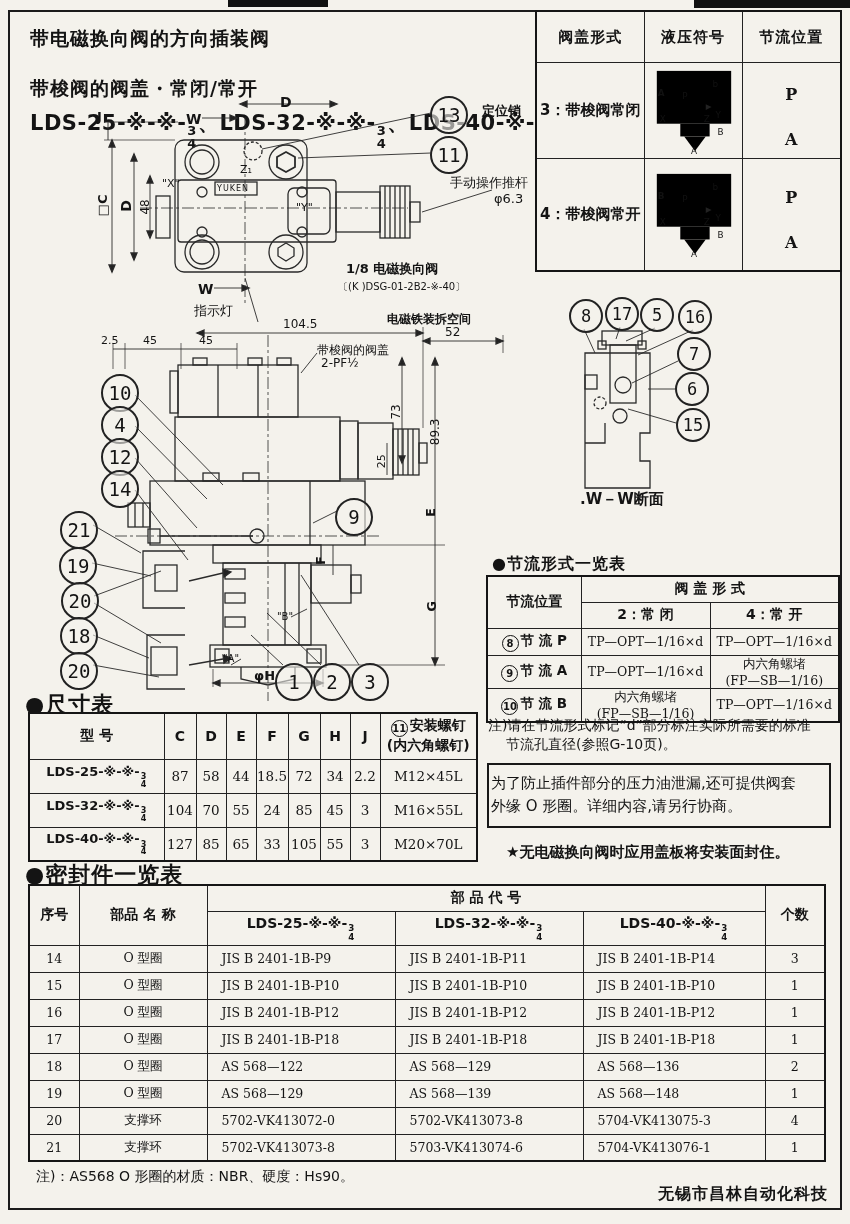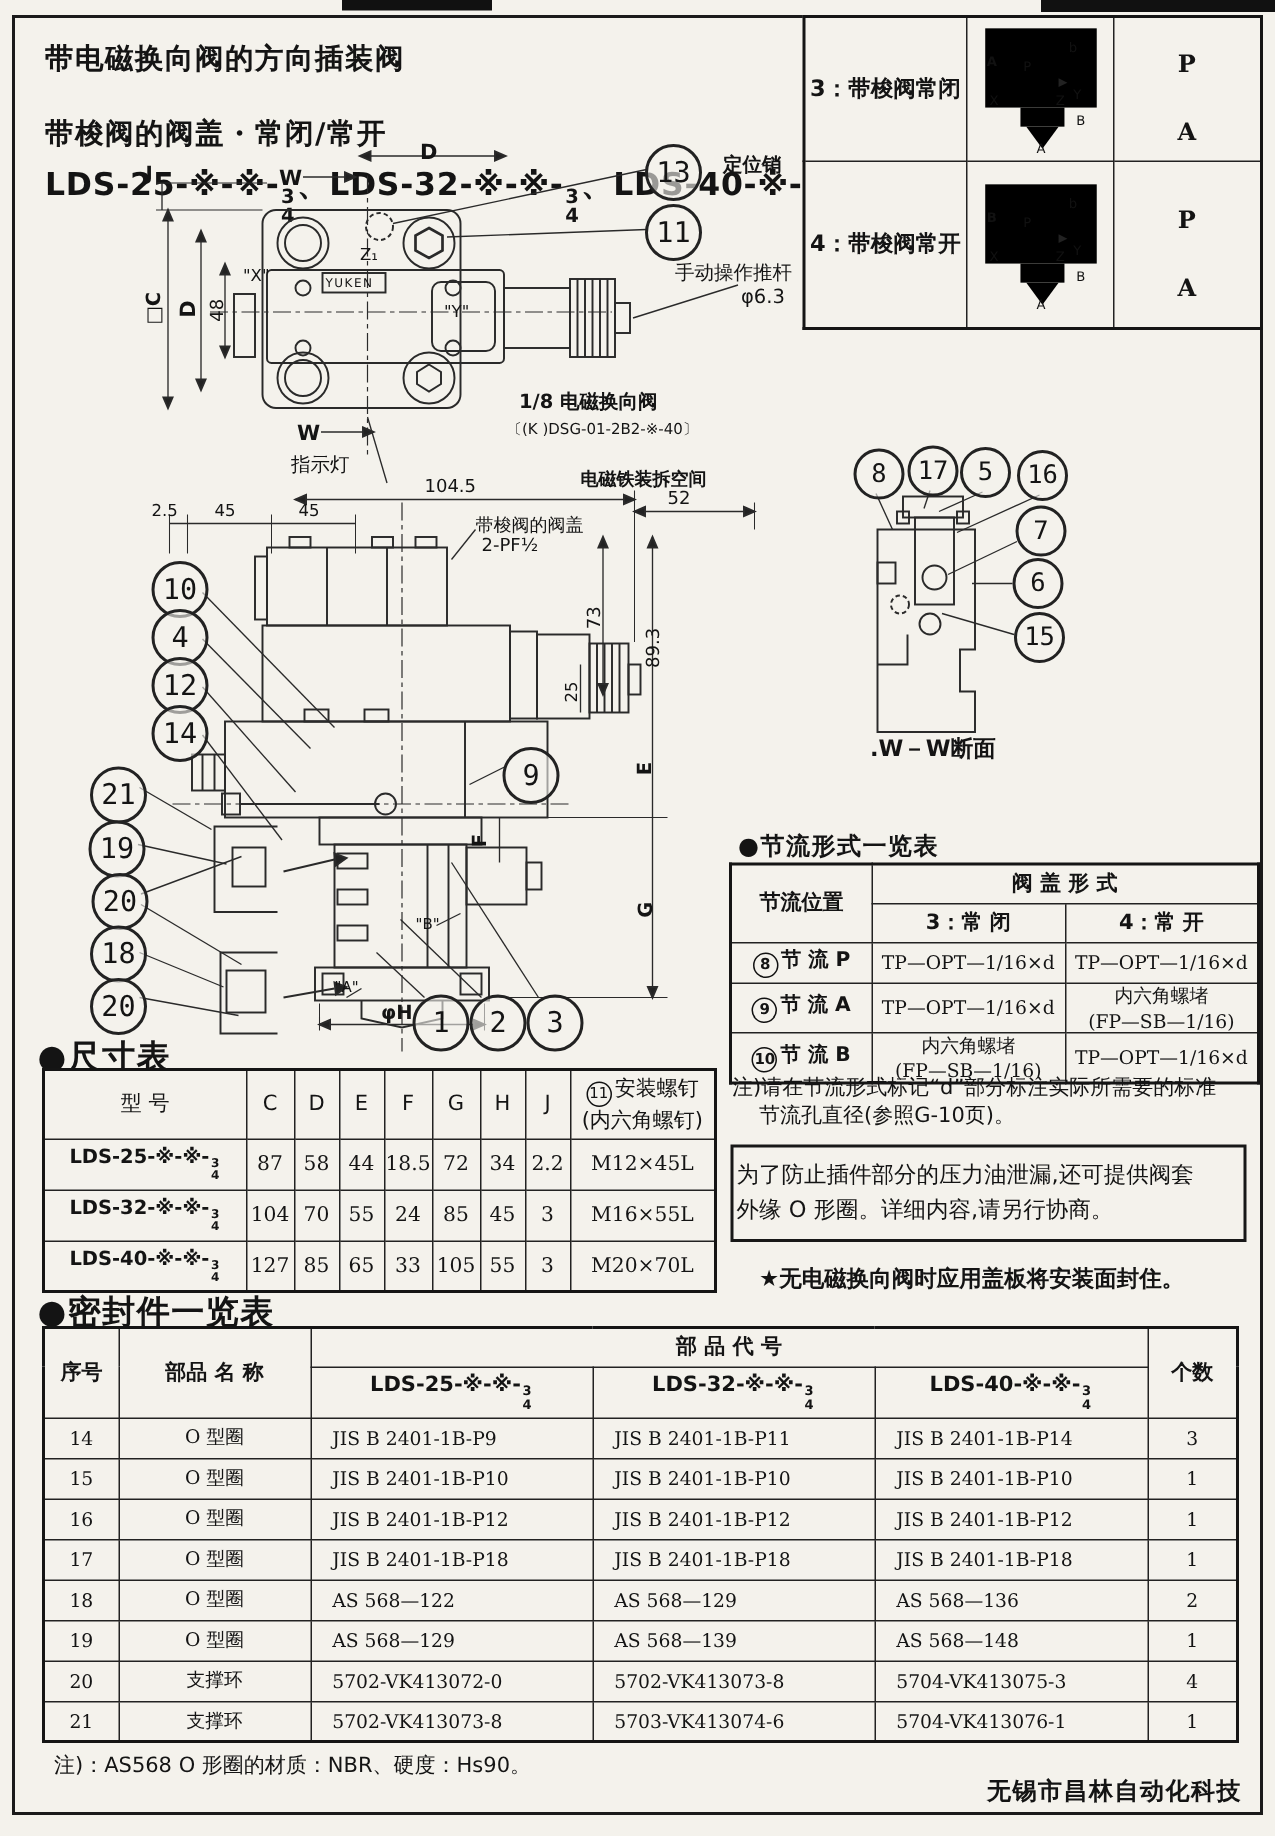--- a/index.html
+++ b/index.html
@@ -58,21 +58,21 @@
   .throttle-table .pos{font-size:13.5px;font-weight:bold;font-family:"DejaVu Sans",sans-serif;}
   .small-note{font-size:14px;line-height:1.35;}
 
   .leak-box{position:absolute;left:487px;top:763px;width:336px;border:2px solid #181818;
             padding:7px 2px;font-size:15px;line-height:1.55;}
   .star-note{position:absolute;left:506px;top:843px;font-size:15px;font-weight:bold;}
 
   
   .dim-title,.seal-title{font-size:22px;font-weight:bold;letter-spacing:1px;}
   .dim-table{position:absolute;left:28px;top:712px;width:448px;table-layout:fixed;background:#f4f2ec;}
-  .dim-table th{font-size:14px;font-weight:normal;text-align:center;}
+  .dim-table th{font-size:14px;font-weight:bold;text-align:center;}
   .dim-table td{font-size:13.5px;text-align:center;font-family:"DejaVu Serif",serif;}
   .dim-table .model{font-size:13px;text-align:center;font-family:"DejaVu Sans",sans-serif;font-weight:bold;}
 
   
   .seal-table{position:absolute;left:28px;top:884px;width:796px;table-layout:fixed;background:#f4f2ec;}
   .seal-table th{font-size:14px;font-weight:bold;}
   .seal-table td{font-size:12.5px;font-family:"DejaVu Serif",serif;}
   .seal-table td.c{text-align:center;}
   .seal-table td.l{text-align:left;padding-left:14px;}
   .seal-model{font-size:12.5px;font-weight:bold;font-family:"DejaVu Sans",sans-serif;}
@@ -105,20 +105,25 @@
     </div>
   </div>
 
   <table class="cover-table tbl-outer">
     <colgroup>
         <col style="width:108px">
         <col style="width:98px">
         <col style="width:99px">
       </colgroup>
     <tbody>
+        <tr>
+      <th>阀盖形式</th>
+      <th>液压符号</th>
+      <th>节流位置</th>
+    </tr>
     <tr style="height:96px;">
       <td class="form-cell">3：带梭阀常闭</td>
       <td class="sym-cell">
         <svg viewBox="0 0 95 92" width="93" height="90" stroke-width="1.1">
           <rect x="10" y="5" width="76" height="54" stroke-dasharray="5 3"></rect>
           <rect x="28" y="10" width="14" height="14"></rect>
               <rect x="42" y="10" width="14" height="14"></rect>
           <line x1="42" y1="10" x2="56" y2="24"></line>
               <line x1="42" y1="24" x2="56" y2="10"></line>
           <line x1="20" y1="22" x2="28" y2="13"></line>
@@ -431,21 +436,21 @@
         <col style="width:94px">
         <col style="width:129px">
         <col style="width:129px">
       </colgroup>
     <tbody>
         <tr style="height:26px;">
       <td class="hd" rowspan="2">节流位置</td>
       <td class="hd" colspan="2">阀  盖  形  式</td>
     </tr>
     <tr style="height:26px;">
-      <td class="hd">3：常    闭</td>
+      <td class="hd">2：常    闭</td>
       <td class="hd">4：常    开</td>
     </tr>
     <tr style="height:27px;">
       <td class="pos"><span class="circ">8</span><span>节  流  P</span></td>
       <td>
             <div>TP—OPT—1/16×d</div>
             <div></div>
           </td>
       <td>
             <div>TP—OPT—1/16×d</div>

